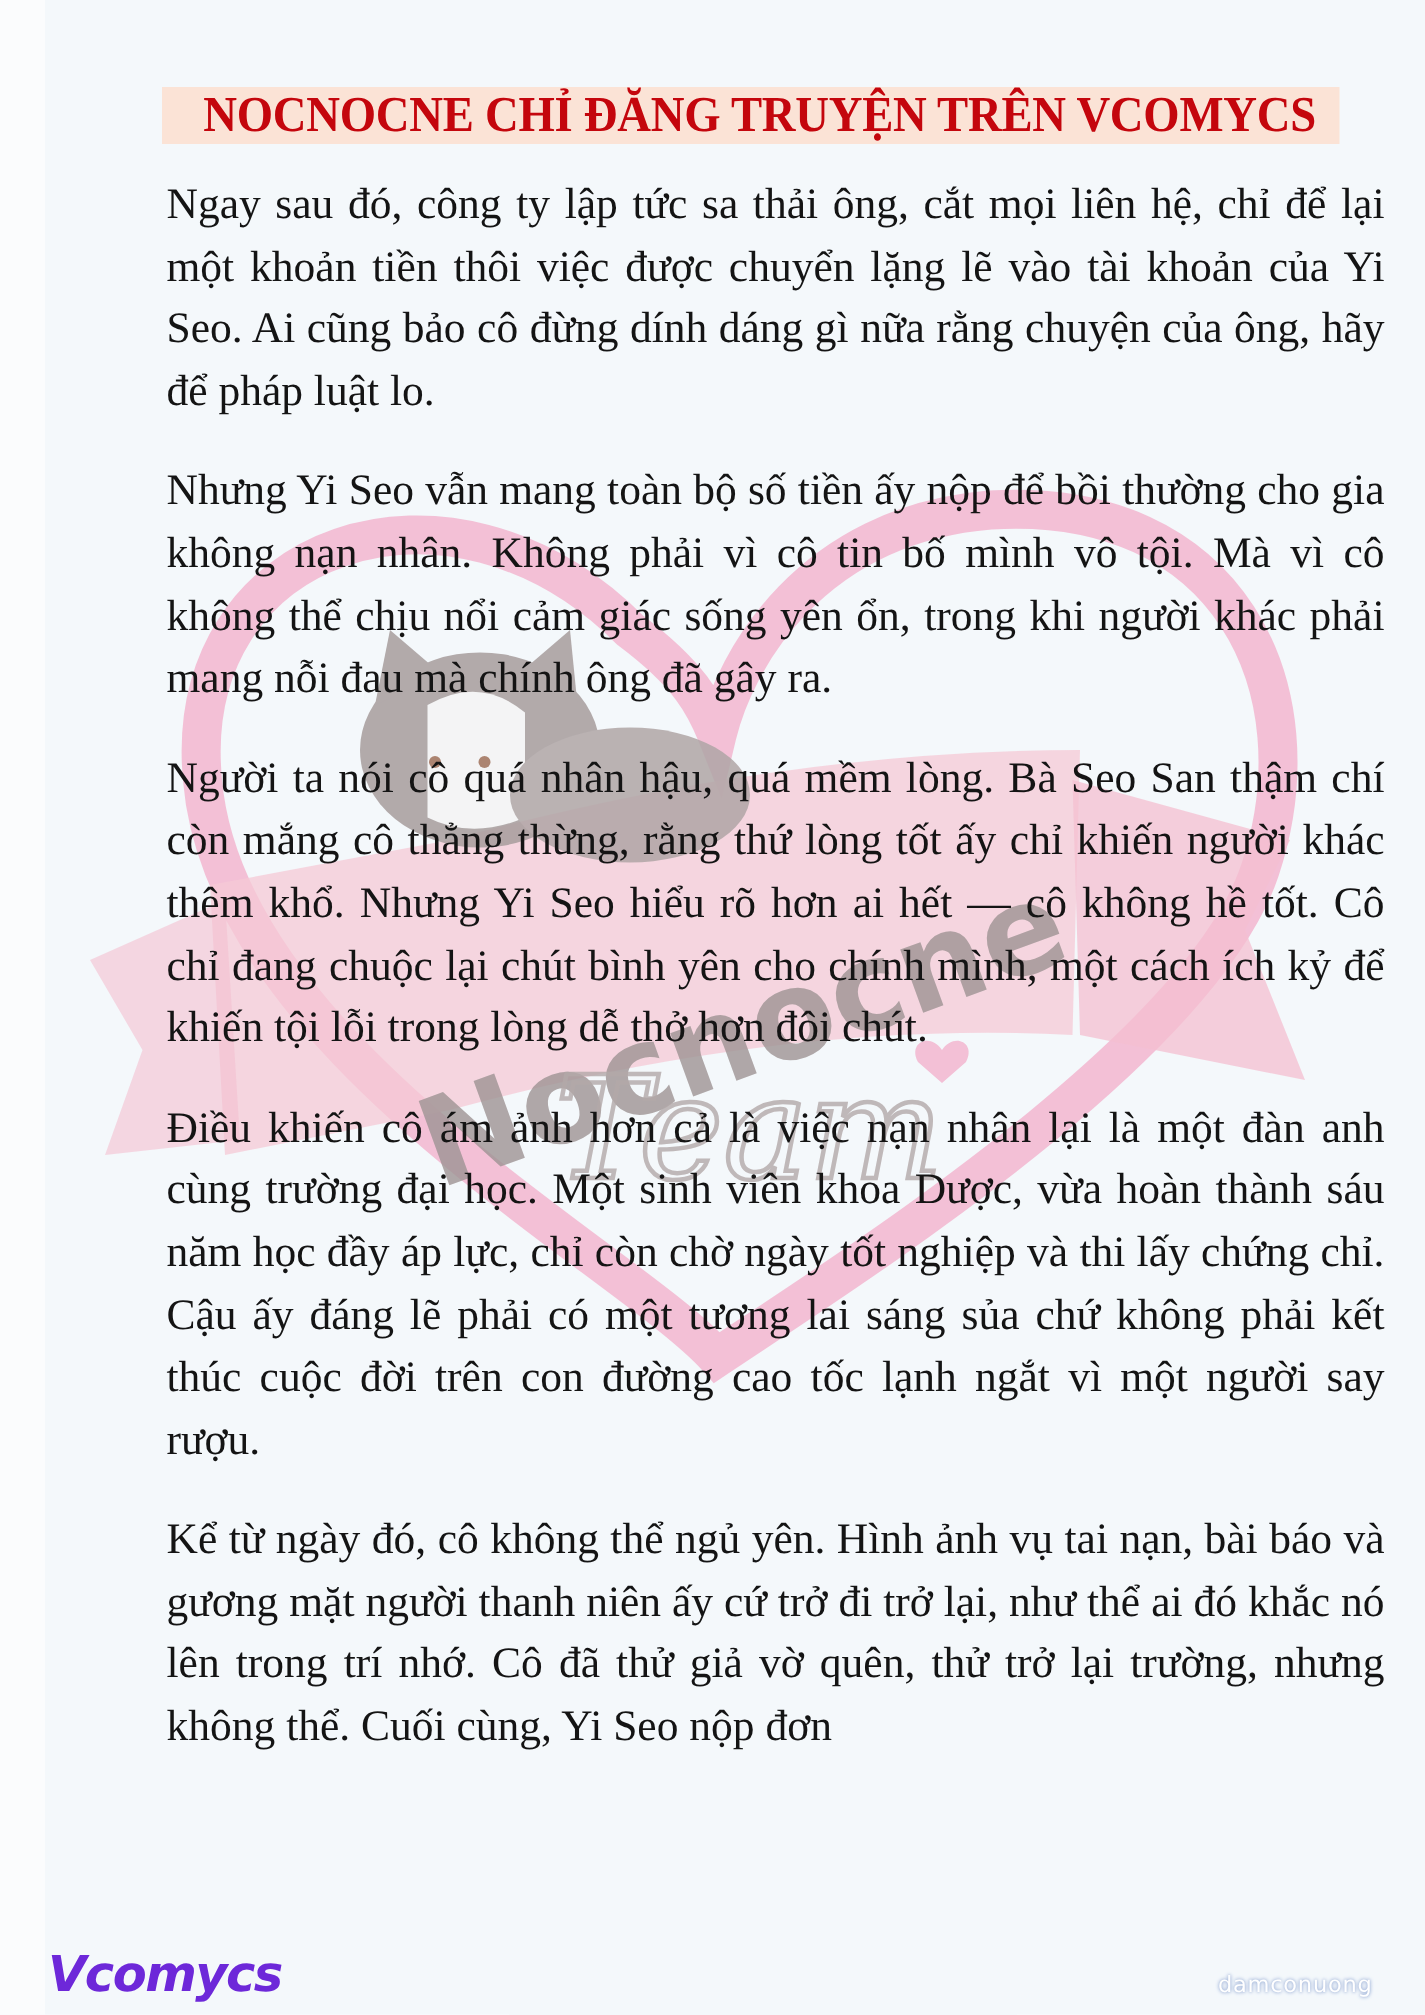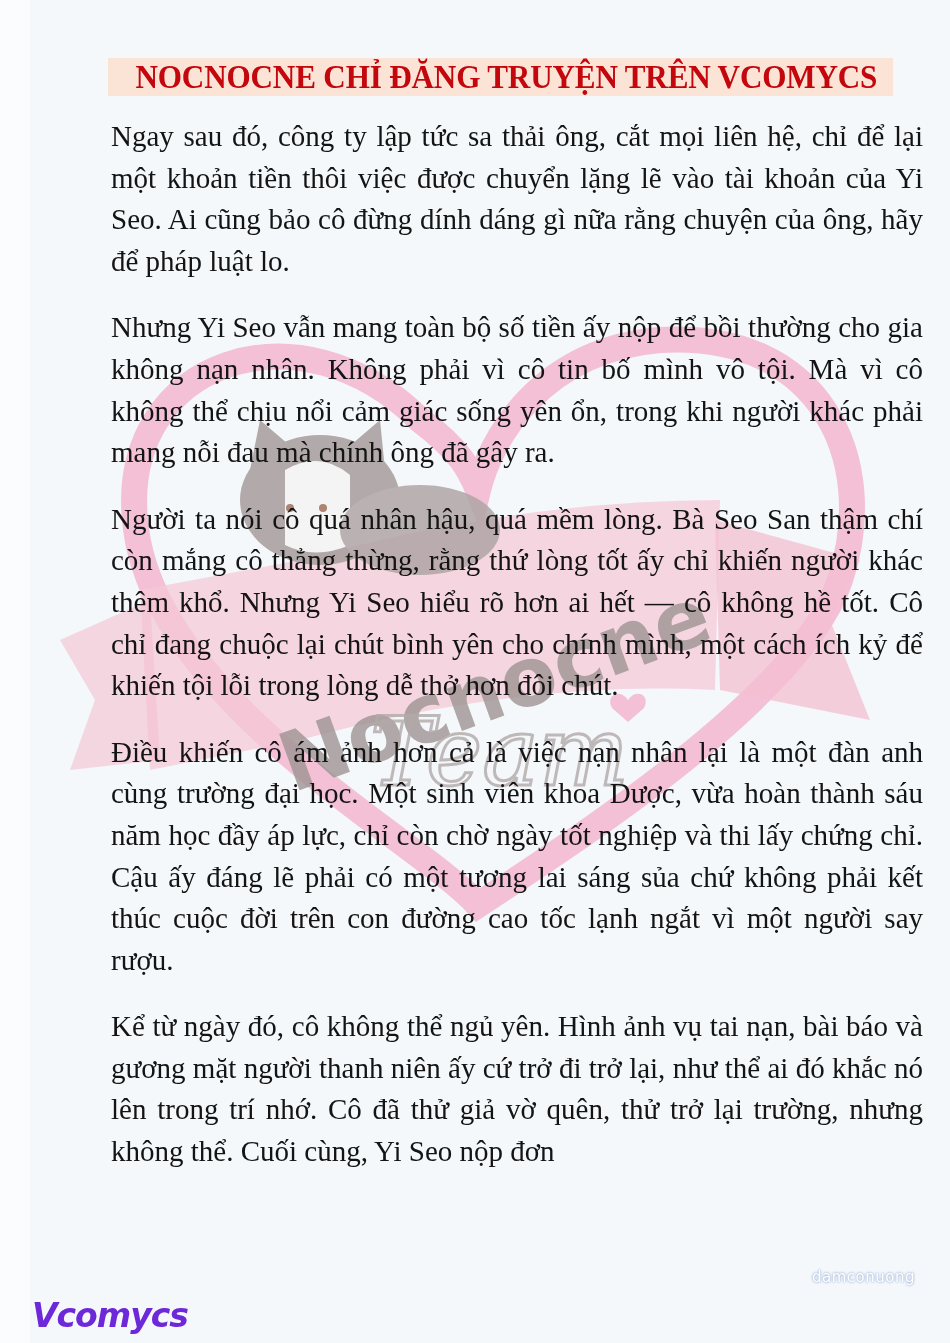--- a/index.html
+++ b/index.html
@@ -72,21 +72,21 @@
     font-family: "DejaVu Sans", sans-serif;
     font-style: italic;
     font-weight: bold;
     font-size: 33px;
     color: #6d28d9;
     letter-spacing: -1px;
   }
   .credit {
     position: absolute;
     left: 812px;
-    top: 1268px;
+    top: 1314px;
     font-family: "DejaVu Sans", sans-serif;
     font-size: 15px;
     color: #ffffff;
     text-shadow: 0 0 2px #9fb3d9, 0 0 3px #9fb3d9;
     letter-spacing: 0.5px;
   }
 </style>
 </head>
 <body>
 

